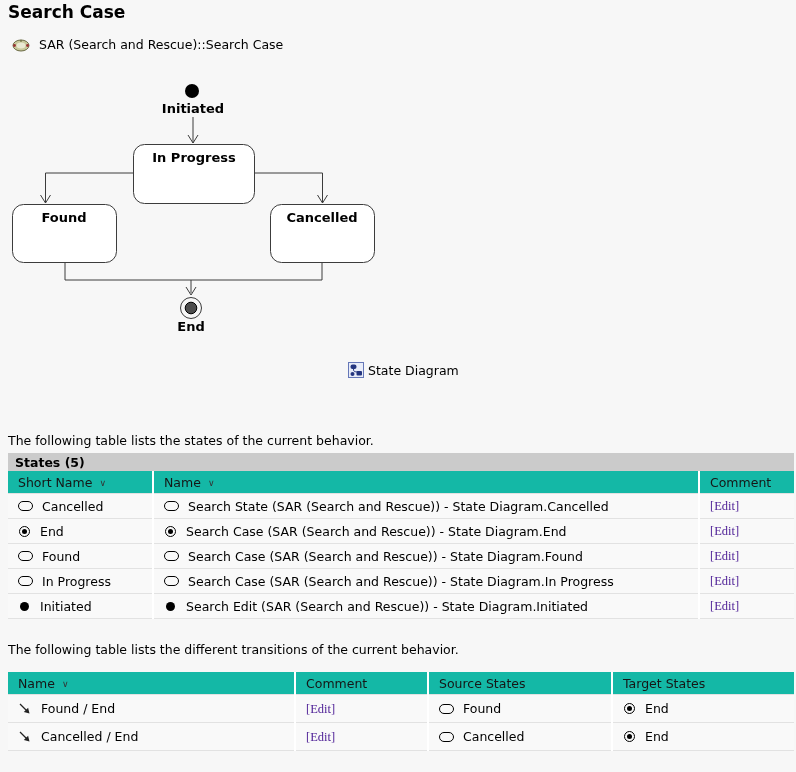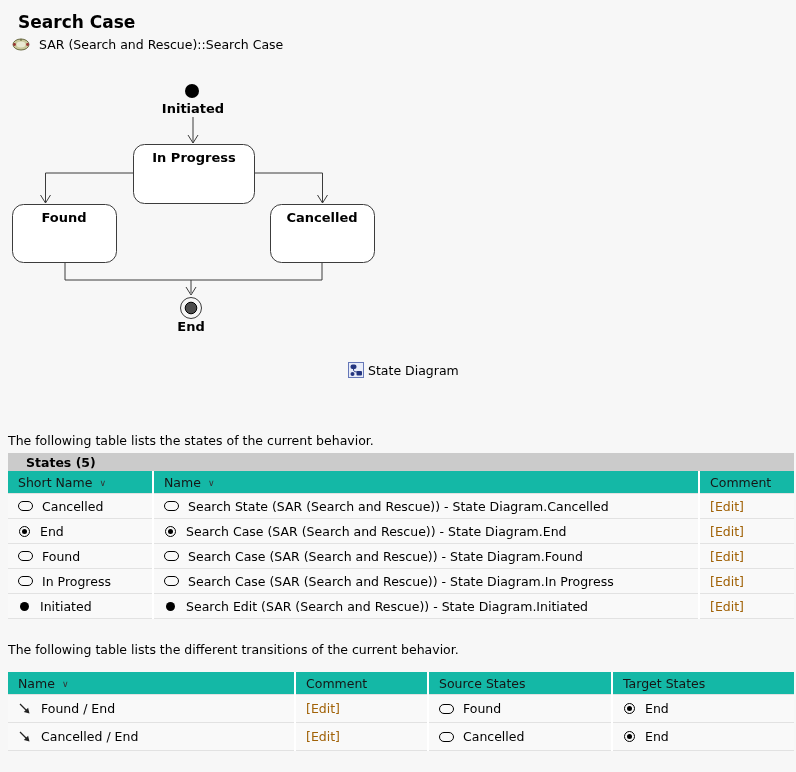--- a/index.html
+++ b/index.html
@@ -3,26 +3,26 @@
 <meta charset="utf-8">
 <style>
   html,body { margin:0; padding:0; }
   body {
     width:796px; height:772px; position:relative; overflow:hidden;
     background:#f7f7f7; color:#000;
     font-family:"DejaVu Sans","Liberation Sans",sans-serif;
     font-size:12.5px;
   }
   h1.page-title {
-    position:absolute; left:8px; top:2px; margin:10px;
+    position:absolute; left:8px; top:2px; margin:0;
     font-size:17px; font-weight:bold;
   }
   .qualified-row {
     position:absolute; left:12px; top:37px;
-    display:flex; align-items:center; gap:9px;
+    display:flex; align-items:flex-end; gap:9px;
   }
   .diagram-svg { position:absolute; left:0; top:75px; }
   svg text {
     font-family:"DejaVu Sans","Liberation Sans",sans-serif;
     font-weight:bold; font-size:13px; fill:#000;
   }
   .diagram-caption {
     position:absolute; left:348px; top:362px;
     display:flex; align-items:center; gap:4px;
   }
@@ -32,38 +32,38 @@
 
   table.report {
     position:absolute; left:8px; width:786px;
     border-collapse:collapse; table-layout:fixed;
     border-bottom:1px solid #e2e2e2;
   }
   #states-table { top:453px; }
   #transitions-table { top:672px; }
   tr.bar td {
     background:#cbcbcb; font-weight:bold; height:18px;
-    padding:0 0 0 18px; font-size:12.5px;
+    padding:0 0 0 7px; font-size:12.5px;
   }
   tr.cols td {
     background:#14b8a6; height:22px; padding:0 0 0 10px; color:#161616;
   }
   tr.datarow td {
     background:#f9f9f9; padding:0 0 0 10px;
     border-top:1px solid #e2e2e2; vertical-align:middle;
   }
   #states-table tr.datarow td { height:24px; }
   #transitions-table tr.datarow td { height:27px; }
   td.sep { border-left:2px solid #ffffff; }
   td.comment-cell { vertical-align:top; padding-top:3px; }
   .cell { display:flex; align-items:center; gap:9px; }
   .sort {
     font-size:9px; color:#333; margin-left:7px; position:relative; top:-1px;
   }
-  a.edit-link { color:#a16207; text-decoration:none; }
+  a.edit-link { color:#4c1d95; text-decoration:none;font-family:Liberation Serif, serif; }
 
   
   .ic-state {
     display:inline-block; width:13px; height:8px; flex:0 0 13px;
     border:1px solid #000; border-radius:5px; background:transparent;
   }
   .ic-initial {
     display:inline-block; width:9px; height:9px; flex:0 0 9px;
     border-radius:50%; background:#000; margin:0 2px;
   }

